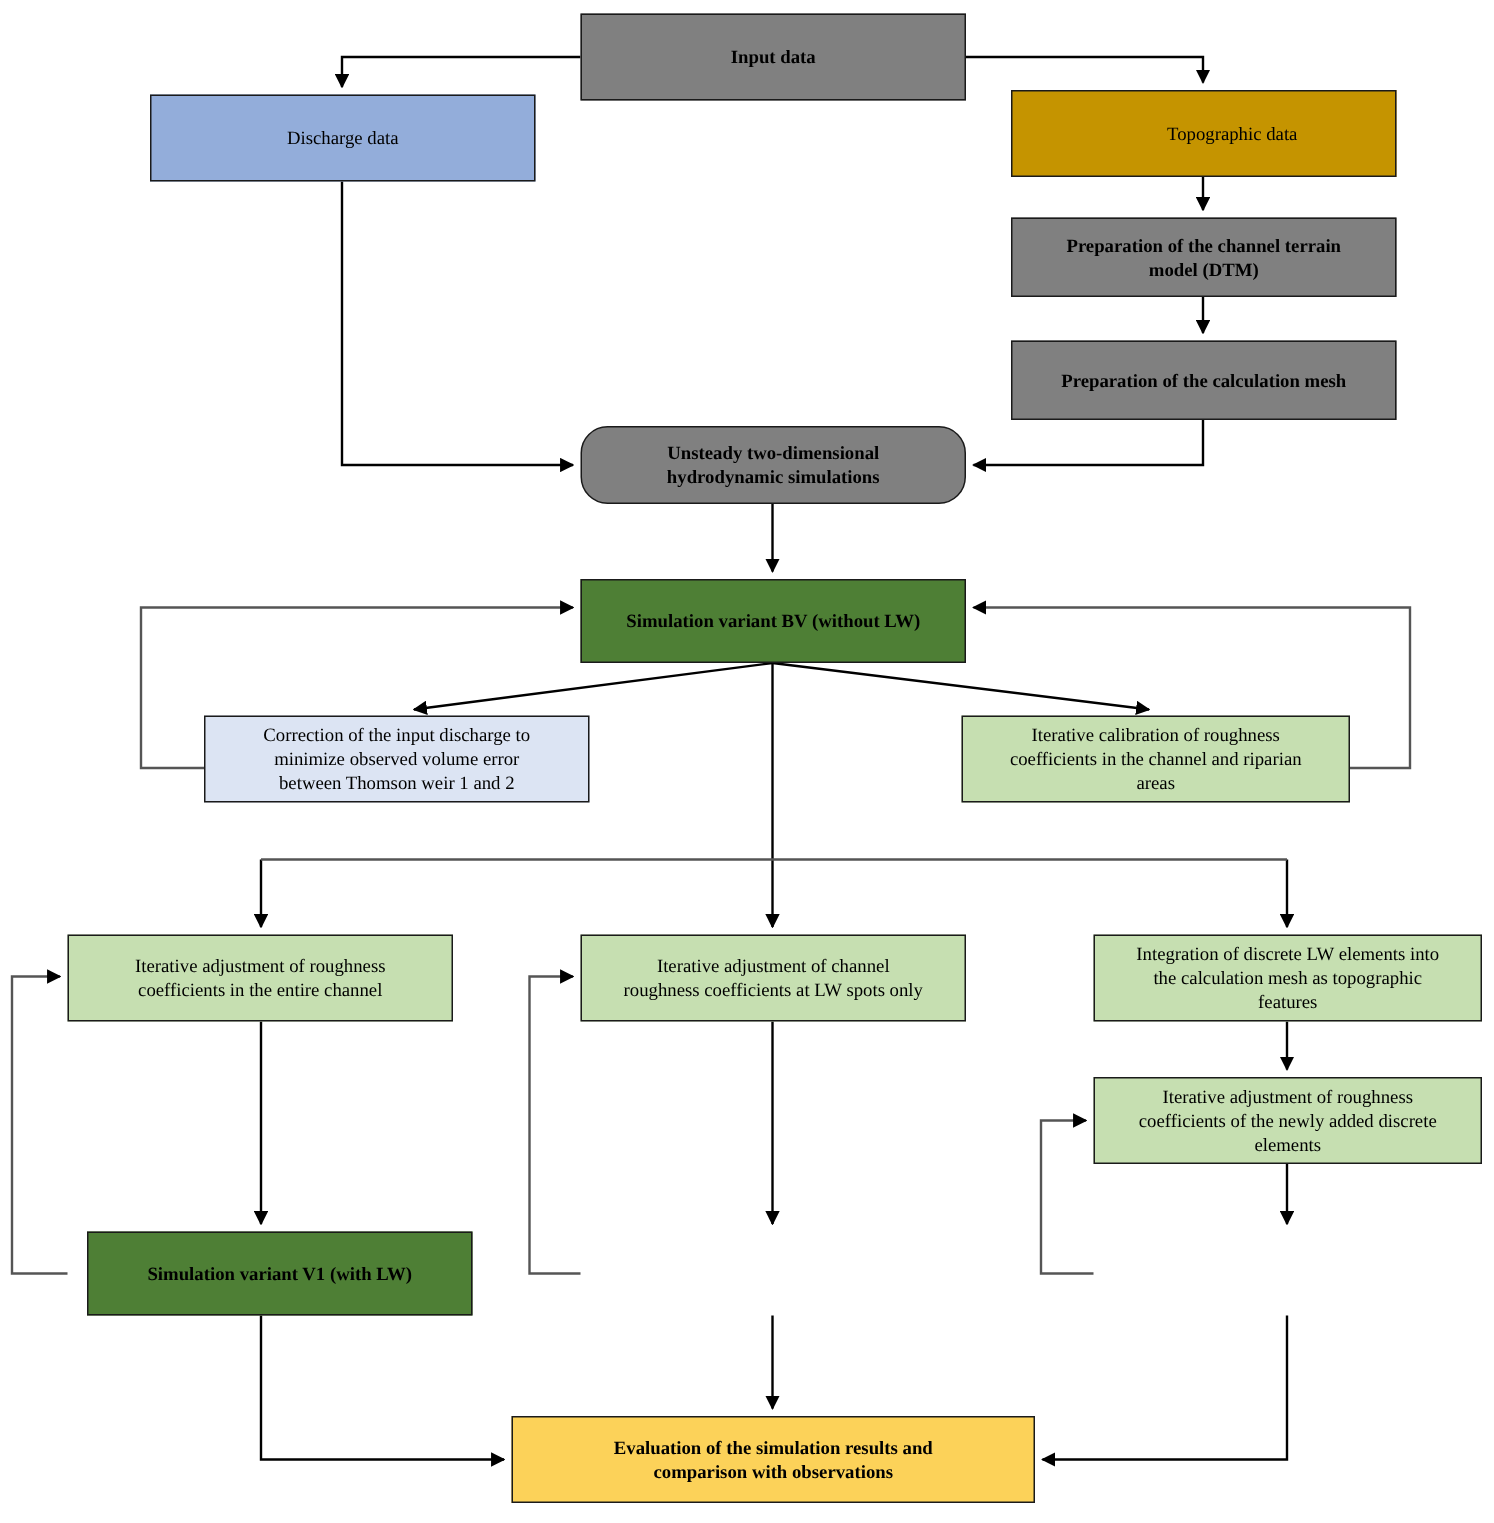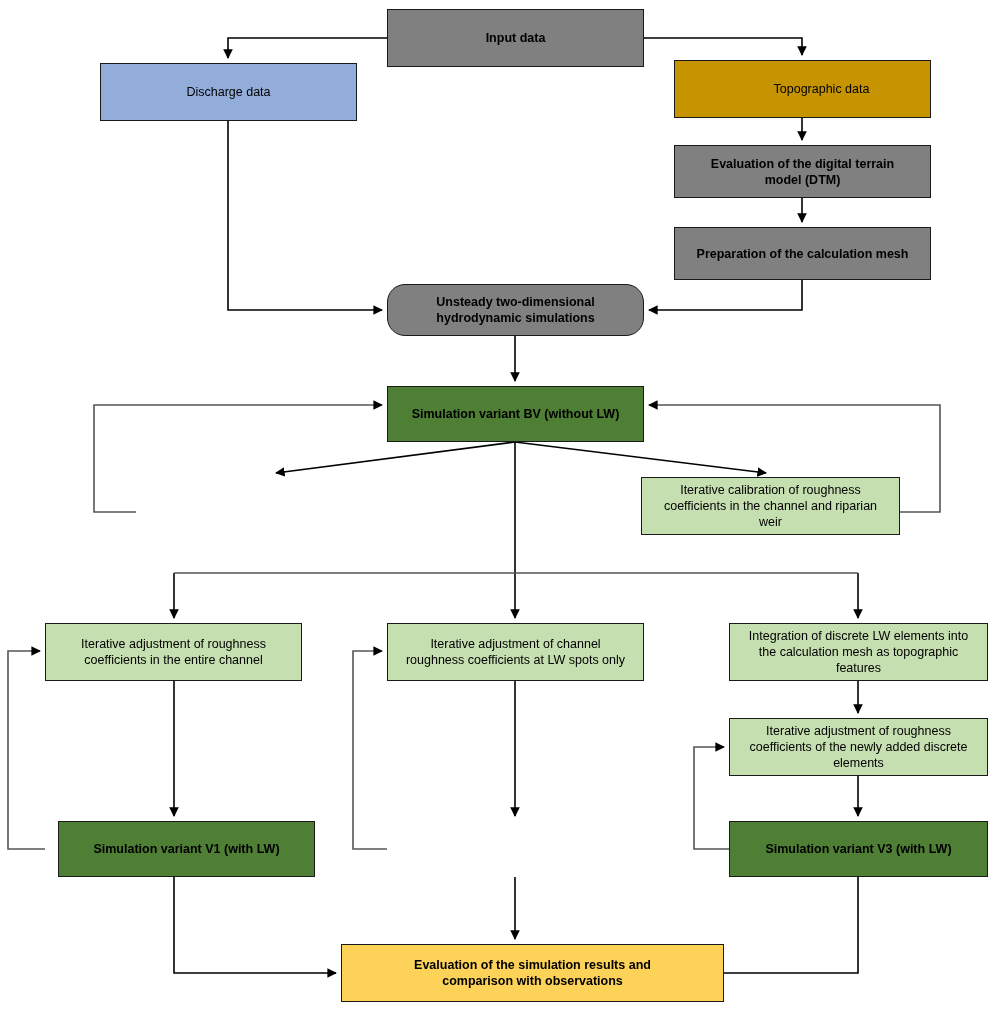--- a/index.html
+++ b/index.html
@@ -5,21 +5,21 @@
   html, body {
     margin: 0;
     padding: 0;
     background: #ffffff;
   }
   #canvas {
     position: relative;
     width: 996px;
     height: 1015px;
     background: #ffffff;
-    font-family: Liberation Sans, sans-serif;
+    font-family: Liberation Serif, serif;
     overflow: hidden;
   }
   #wires {
     position: absolute;
     left: 0;
     top: 0;
     width: 996px;
     height: 1015px;
     pointer-events: none;
   }
@@ -124,37 +124,42 @@
   <div class="node fill-grey" style="left:387px; top:9px;   width:257px; height:58px;">
       <span class="txt t-bold">Input data</span>
     </div>
   <div class="node fill-blue" style="left:100px; top:63px;  width:257px; height:58px;justify-content:flex-end;">
       <span class="txt t-plain">Discharge data</span>
     </div>
   <div class="node fill-gold" style="left:674px; top:60px;  width:257px; height:58px;">
       <span class="txt t-plain">Topographic data</span>
     </div>
   <div class="node fill-grey" style="left:674px; top:145px; width:257px; height:53px;">
-      <span class="txt t-bold">Evaluation of the digital terrain
+      <span class="txt t-bold">Preparation of the channel terrain
 model (DTM)</span>
     </div>
   <div class="node fill-grey" style="left:674px; top:227px; width:257px; height:53px;">
       <span class="txt t-bold">Preparation of the calculation mesh</span>
     </div>
   <div class="node fill-grey" style="left:387px; top:284px; width:257px; height:52px;border-radius:18px;">
       <span class="txt t-bold">Unsteady two-dimensional
 hydrodynamic simulations</span>
     </div>
   <div class="node fill-green" style="left:387px; top:386px; width:257px; height:56px;">
       <span class="txt t-bold">Simulation variant BV (without LW)</span>
     </div>
+  <div class="node fill-lightblue" style="left:136px; top:477px; width:257px; height:58px;">
+      <span class="txt t-plain">Correction of the input discharge to
+minimize observed volume error
+between Thomson weir 1 and 2</span>
+    </div>
   <div class="node fill-lightgrn" style="left:641px; top:477px; width:259px; height:58px;">
       <span class="txt t-plain">Iterative calibration of roughness
 coefficients in the channel and riparian
-weir</span>
+areas</span>
     </div>
   <div class="node fill-lightgrn" style="left:45px;  top:623px; width:257px; height:58px;">
       <span class="txt t-plain">Iterative adjustment of roughness
 coefficients in the entire channel</span>
     </div>
   <div class="node fill-lightgrn" style="left:387px; top:623px; width:257px; height:58px;justify-content:flex-end;">
       <span class="txt t-plain">Iterative adjustment of channel
 roughness coefficients at LW spots only</span>
     </div>
   <div class="node fill-lightgrn" style="left:729px; top:623px; width:259px; height:58px;">
@@ -163,21 +168,18 @@
 features</span>
     </div>
   <div class="node fill-lightgrn" style="left:729px; top:718px; width:259px; height:58px;">
       <span class="txt t-plain">Iterative adjustment of roughness
 coefficients of the newly added discrete
 elements</span>
     </div>
   <div class="node fill-green" style="left:58px;  top:821px; width:257px; height:56px;">
       <span class="txt t-bold">Simulation variant V1 (with LW)</span>
     </div>
-  <div class="node fill-green" style="left:729px; top:821px; width:259px; height:56px;">
-      <span class="txt t-bold">Simulation variant V3 (with LW)</span>
-    </div>
-  <div class="node fill-amber" style="left:341px; top:944px; width:383px; height:58px;">
+  <div class="node fill-amber" style="left:341px; top:944px; width:349px; height:58px;">
       <span class="txt t-bold">Evaluation of the simulation results and
 comparison with observations</span>
     </div>
 
 </div>
 
 </body></html>

